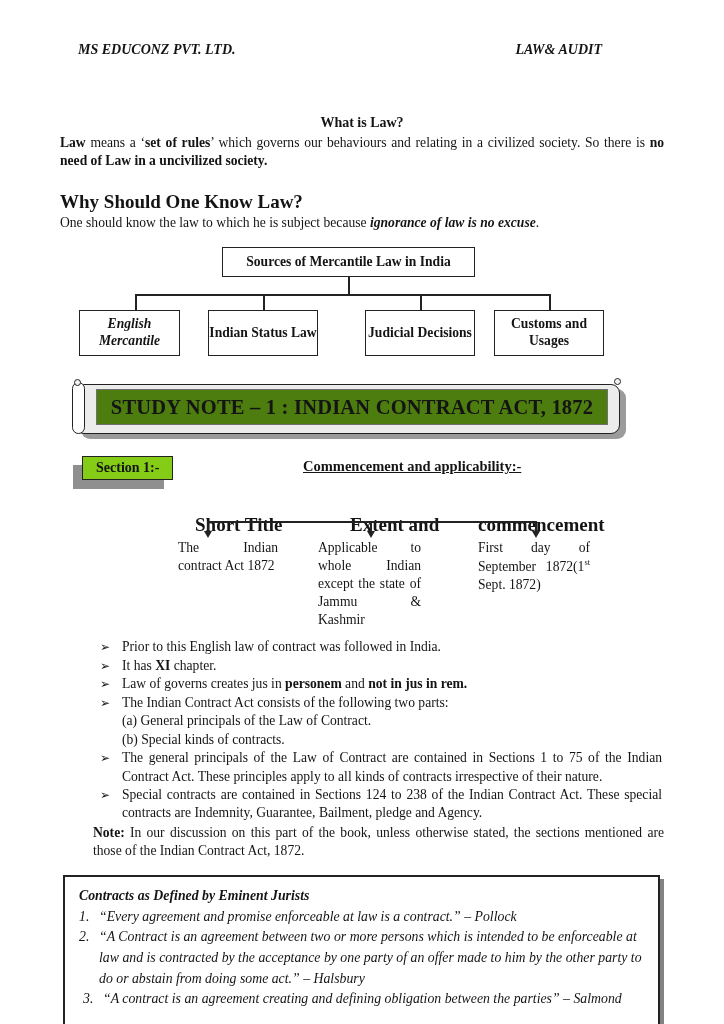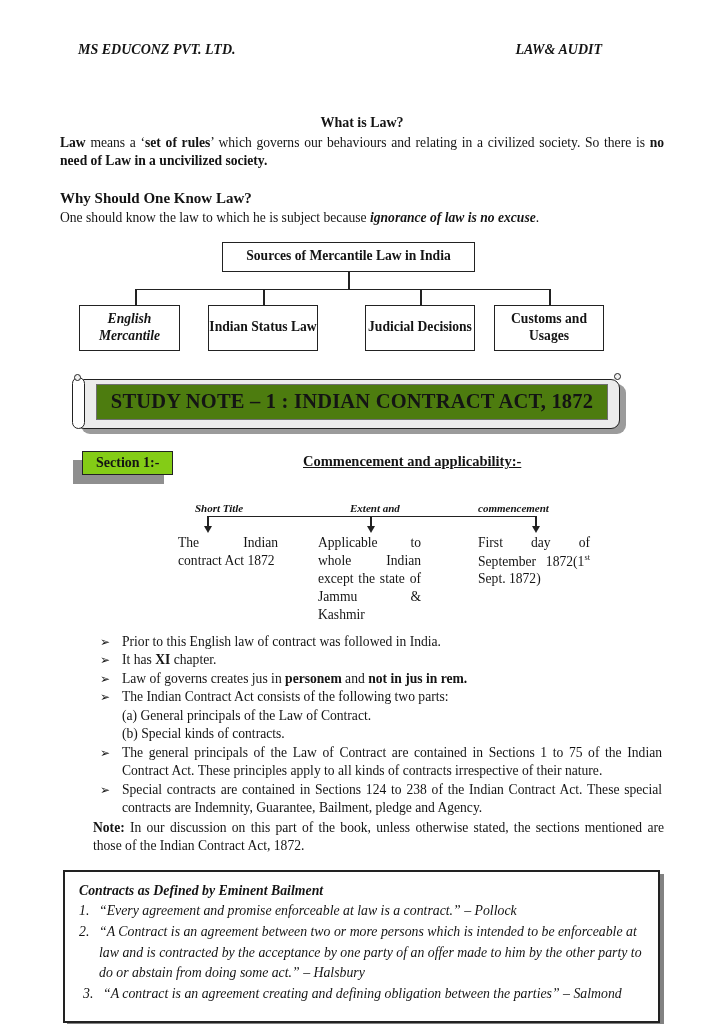--- a/index.html
+++ b/index.html
@@ -19,21 +19,21 @@
   .doc-header {
     display: flex; justify-content: space-between;
     padding: 42px 122px 0 78px;
     font-weight: bold; font-style: italic; font-size: 14px;
   }
 
   
   .intro { margin: 56px 60px 0 60px; font-size: 13.6px; line-height: 1.33; }
   .intro-title { text-align: center; font-weight: bold; font-size: 14px; margin-bottom: 1px; }
   .intro-para { text-align: justify; }
-  .why-title { font-weight: bold; margin-top: 19px; font-size: 15px; }
+  .why-title { font-weight: bold; margin-top: 19px; font-size: 19px; }
 
   
   .diagram { position: relative; width: 604px; margin: 15px 0 0 60px; height: 110px; }
   .dline { position: absolute; background: #222; }
   .dbox {
     position: absolute; border: 1.6px solid #222; background: #fff;
     display: flex; align-items: center; justify-content: center;
     font-weight: bold; font-size: 13.6px; text-align: center; line-height: 1.25;
   }
   .d-root { left: 162px; top: 0; width: 253px; height: 30px; }
@@ -74,21 +74,21 @@
     padding: 3px 13px; font-weight: bold; font-size: 14px;
     box-shadow: -9px 9px 0 #8f8f8f;
   }
   .commencement-heading {
     position: absolute; left: 243px; top: 4px;
     font-weight: bold; font-size: 14.5px; text-decoration: underline;
   }
 
   
   .cols { position: relative; margin: 8px 60px 0 60px; height: 134px; font-size: 13.6px; }
-  .col-header { position: absolute; top: 9px; font-weight: bold; font-size: 11px; font-style: italic; }
+  .col-header { position: absolute; top: 16px; font-weight: bold; font-size: 19px; }
   .ch-0 { left: 135px; } .ch-1 { left: 290px; } .ch-2 { left: 418px; }
   .cline { position: absolute; background: #222; }
   .c-h { top: 23px; left: 147px; width: 329px; height: 1.6px; }
   .stem { top: 23px; width: 1.6px; height: 11px; }
   .s-0 { left: 147px; } .s-1 { left: 310px; } .s-2 { left: 475px; }
   .ahead {
     position: absolute; top: 33px; width: 0; height: 0;
     border-left: 4.5px solid transparent; border-right: 4.5px solid transparent;
     border-top: 7px solid #222;
   }
@@ -203,21 +203,21 @@
   </div>
   <div class="bullet">
     <span class="bmark">➢</span>
     <span class="btext"><span>Special contracts are contained in Sections 124 to 238 of the Indian Contract Act. These special contracts are Indemnity, Guarantee, Bailment, pledge and Agency.</span></span>
   </div>
 </div>
 
 <div class="note-para"><span class="b">Note:</span><span> In our discussion on this part of the book, unless otherwise stated, the sections mentioned are those of the Indian Contract Act, 1872.</span></div>
 
 <div class="jurists">
-  <div class="jur-title">Contracts as Defined by Eminent Bailment</div>
+  <div class="jur-title">Contracts as Defined by Eminent Jurists</div>
   <div class="jur-item">
     <span class="jnum">1.</span>
     <span class="jtext">“Every agreement and promise enforceable at law is a contract.” – Pollock</span>
   </div>
   <div class="jur-item">
     <span class="jnum">2.</span>
     <span class="jtext">“A Contract is an agreement between two or more persons which is intended to be enforceable at law and is contracted by the acceptance by one party of an offer made to him by the other party to do or abstain from doing some act.” – Halsbury</span>
   </div>
   <div class="jur-item jur-item-3">
     <span class="jnum">3.</span>

